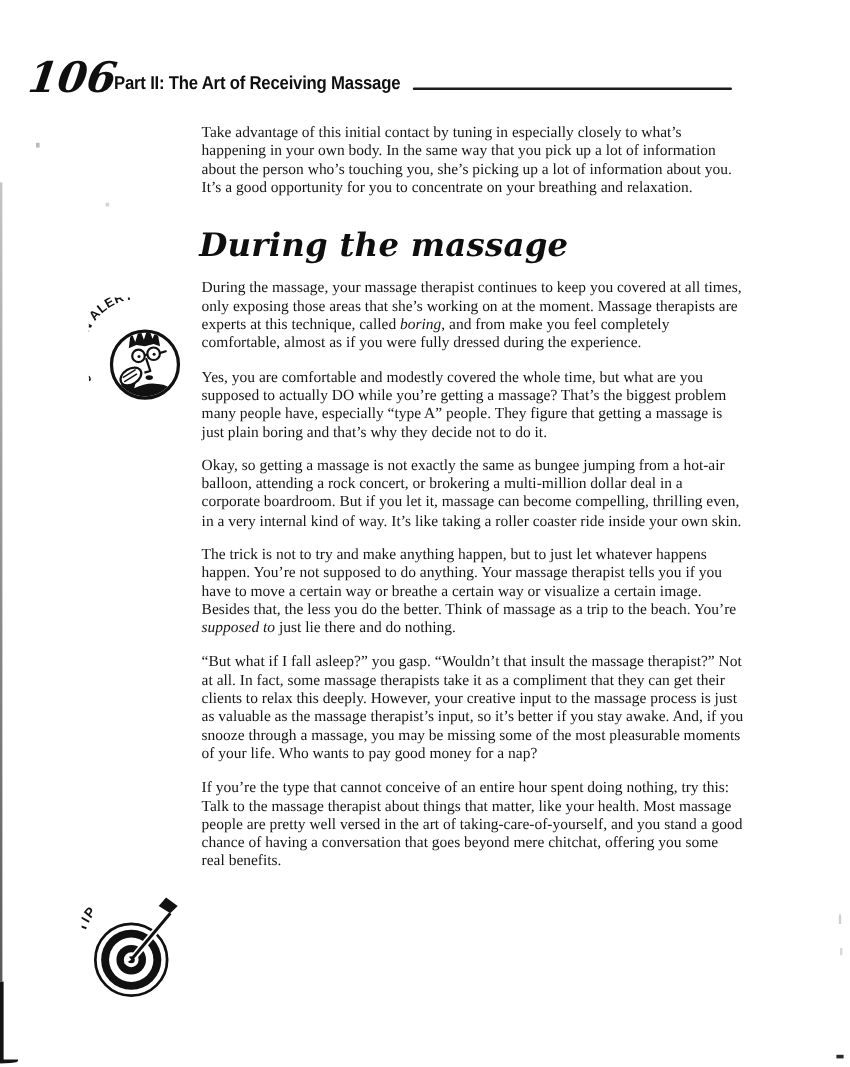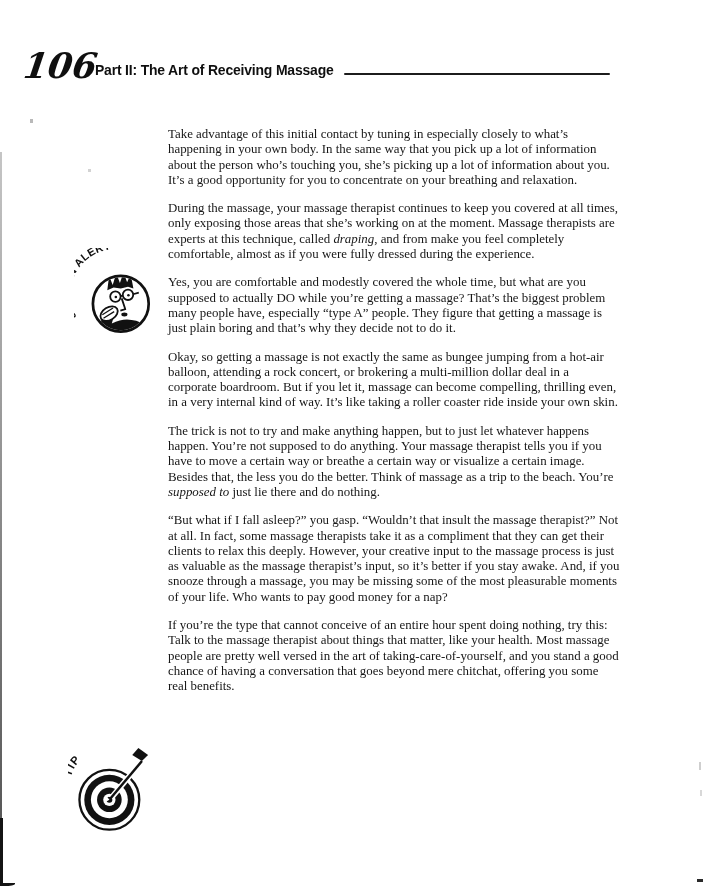--- a/index.html
+++ b/index.html
@@ -50,21 +50,20 @@
     background: #1c1c1c;
     border-radius: 1px;
   }
 
   
   .text-column {
     position: absolute;
     left: 168px;
     top: 103px;
     width: 452px;
-    margin-top: 24px;
   }
   .text-column p {
     margin: 0 0 13px 0;
     font-size: 12.9px;
     line-height: 15.3px;
     text-align: left;
   }
   .text-column em { font-style: italic; }
   .text-column h2 {
     margin: 26px 0 12px -2px;
@@ -105,21 +104,22 @@
 <body>
 
 <div class="page">
 
   <div class="page-number">106</div>
   <div class="running-head">Part II: The Art of Receiving Massage</div>
   <div class="head-rule"></div>
 
   <div class="text-column">
       <p><span>Take advantage of this initial contact by tuning in especially closely to what’s happening in your own body. In the same way that you pick up a lot of information about the person who’s touching you, she’s picking up a lot of information about you. It’s a good opportunity for you to concentrate on your breathing and relaxation.</span></p>
-      <p><span>During the massage, your massage therapist continues to keep you covered at all times, only exposing those areas that she’s working on at the moment. Massage therapists are experts at this technique, called </span><em>draping</em><span>, and from make you feel completely comfortable, almost as if you were fully dressed during the experience.</span></p>
+      <h2>During the massage</h2>
+      <p><span>During the massage, your massage therapist continues to keep you covered at all times, only exposing those areas that she’s working on at the moment. Massage therapists are experts at this technique, called </span><em>boring</em><span>, and from make you feel completely comfortable, almost as if you were fully dressed during the experience.</span></p>
       <p><span>Yes, you are comfortable and modestly covered the whole time, but what are you supposed to actually DO while you’re getting a massage? That’s the biggest problem many people have, especially “type A” people. They figure that getting a massage is just plain boring and that’s why they decide not to do it.</span></p>
       <p><span>Okay, so getting a massage is not exactly the same as bungee jumping from a hot-air balloon, attending a rock concert, or brokering a multi-million dollar deal in a corporate boardroom. But if you let it, massage can become compelling, thrilling even, in a very internal kind of way. It’s like taking a roller coaster ride inside your own skin.</span></p>
       <p><span>The trick is not to try and make anything happen, but to just let whatever happens happen. You’re not supposed to do anything. Your massage therapist tells you if you have to move a certain way or breathe a certain way or visualize a certain image. Besides that, the less you do the better. Think of massage as a trip to the beach. You’re </span><em>supposed to</em><span> just lie there and do nothing.</span></p>
       <p><span>“But what if I fall asleep?” you gasp. “Wouldn’t that insult the massage therapist?” Not at all. In fact, some massage therapists take it as a compliment that they can get their clients to relax this deeply. However, your creative input to the massage process is just as valuable as the massage therapist’s input, so it’s better if you stay awake. And, if you snooze through a massage, you may be missing some of the most pleasurable moments of your life. Who wants to pay good money for a nap?</span></p>
       <p><span>If you’re the type that cannot conceive of an entire hour spent doing nothing, try this: Talk to the massage therapist about things that matter, like your health. Most massage people are pretty well versed in the art of taking-care-of-yourself, and you stand a good chance of having a conversation that goes beyond mere chitchat, offering you some real benefits.</span></p>
     </div>
 
   <svg class="margin-icon jargon-pos" viewBox="0 0 100 100" aria-hidden="true">
     <defs>
       <path id="jargonArc" d="M 5,80 A 47,47 0 0 1 88,23" fill="none"></path>

